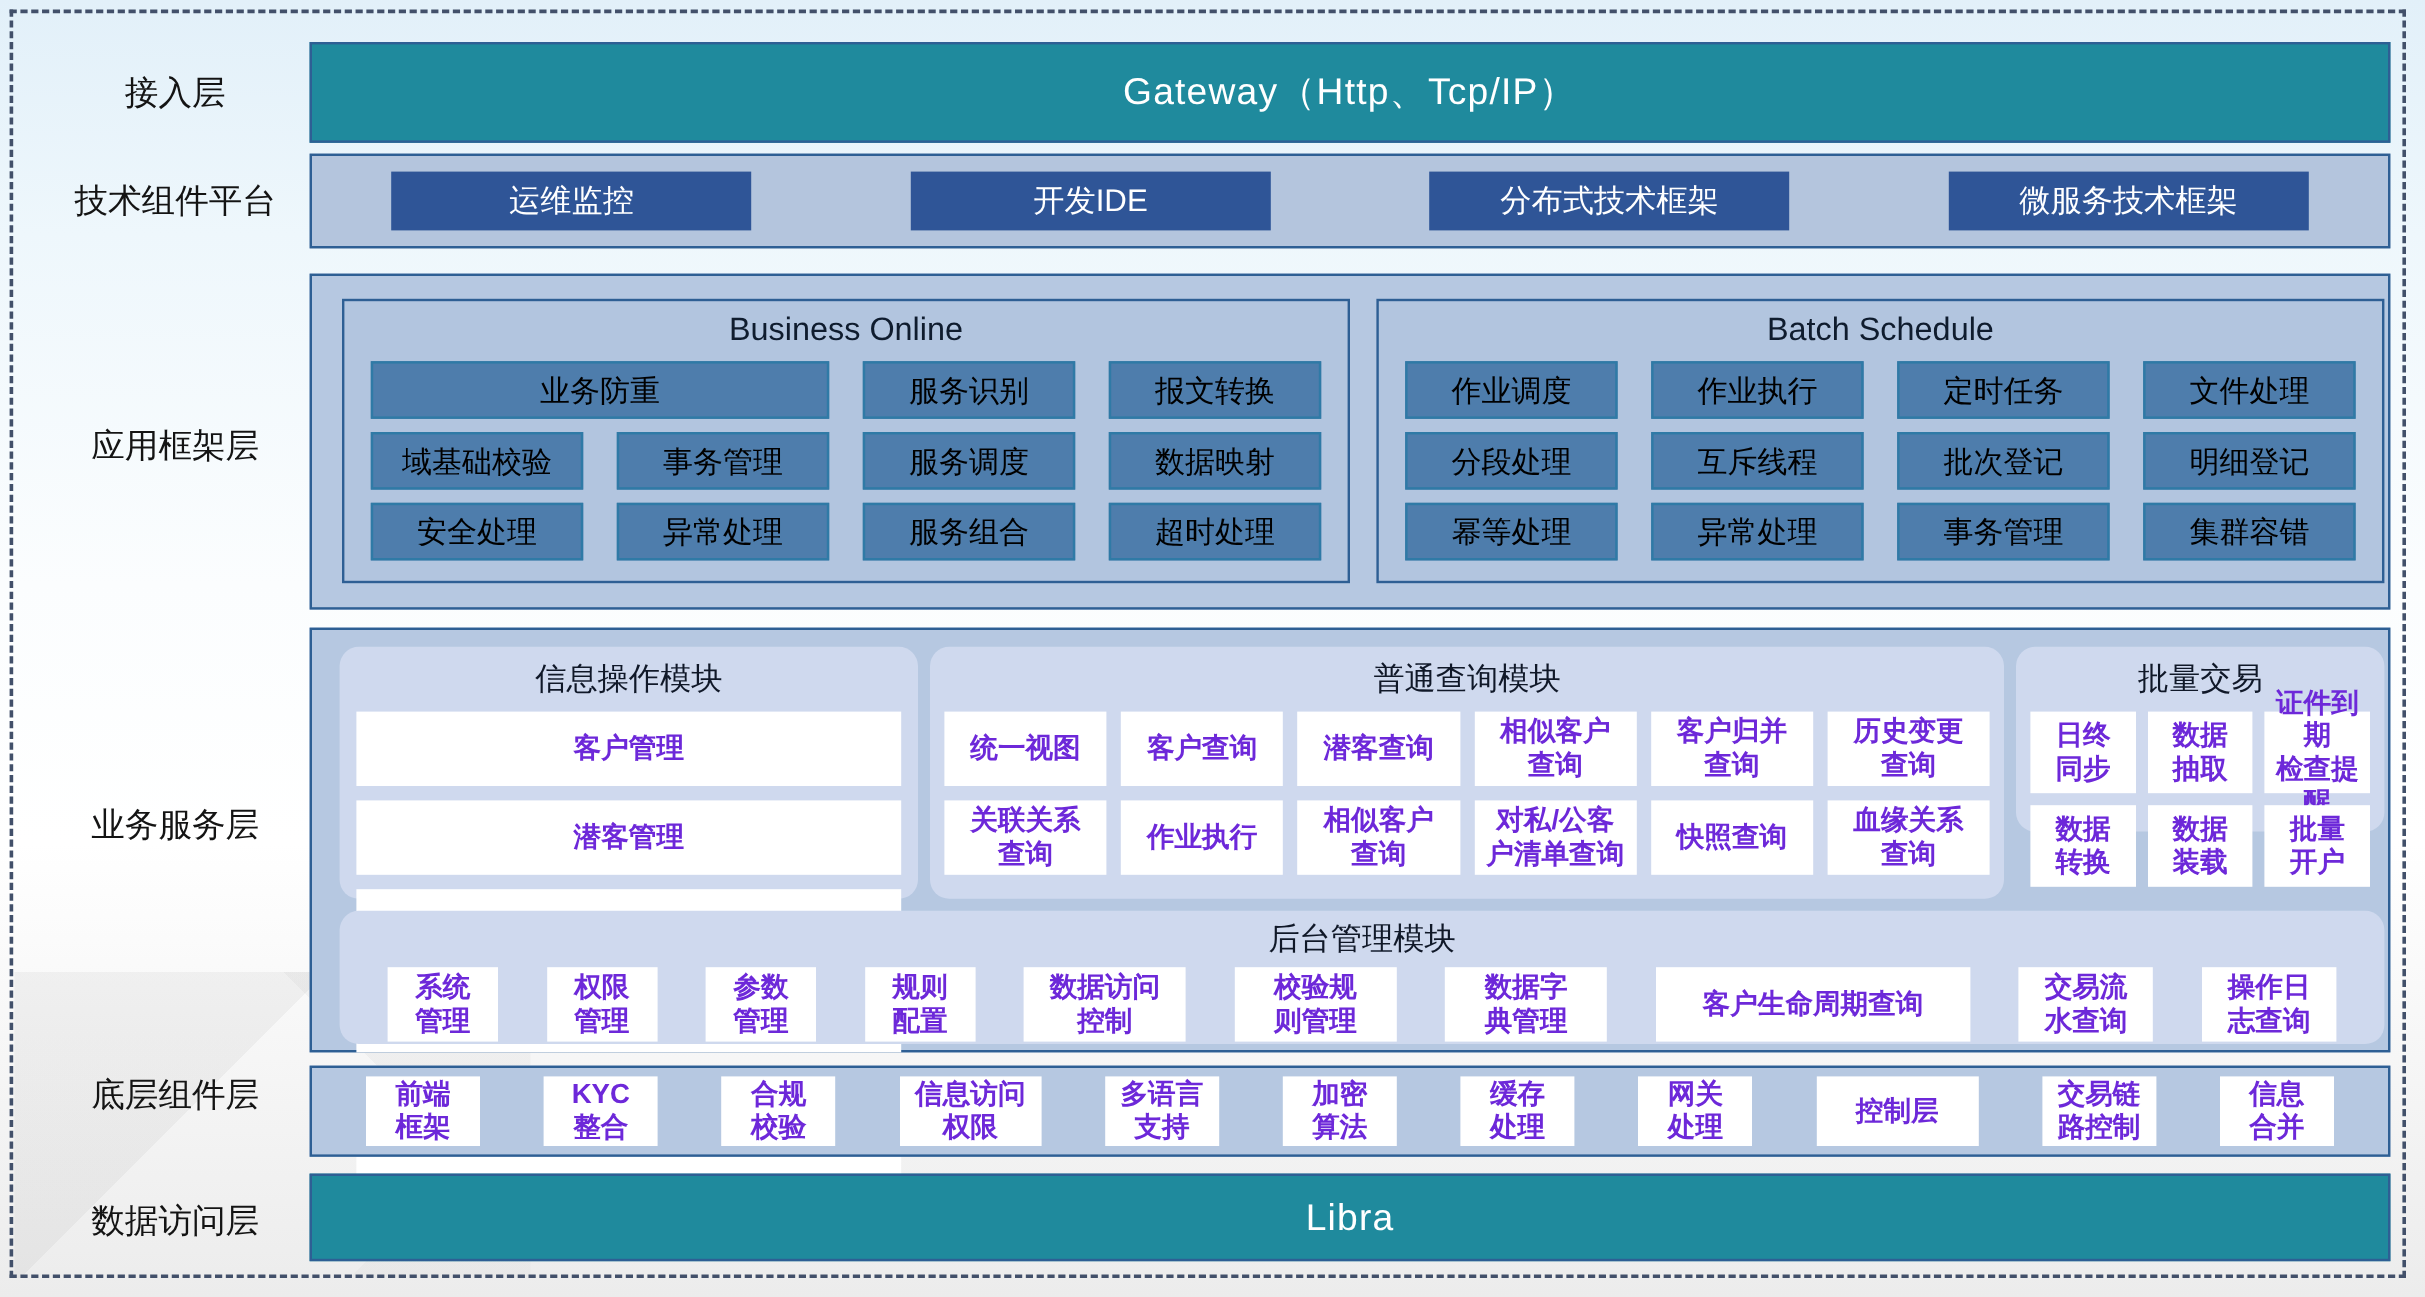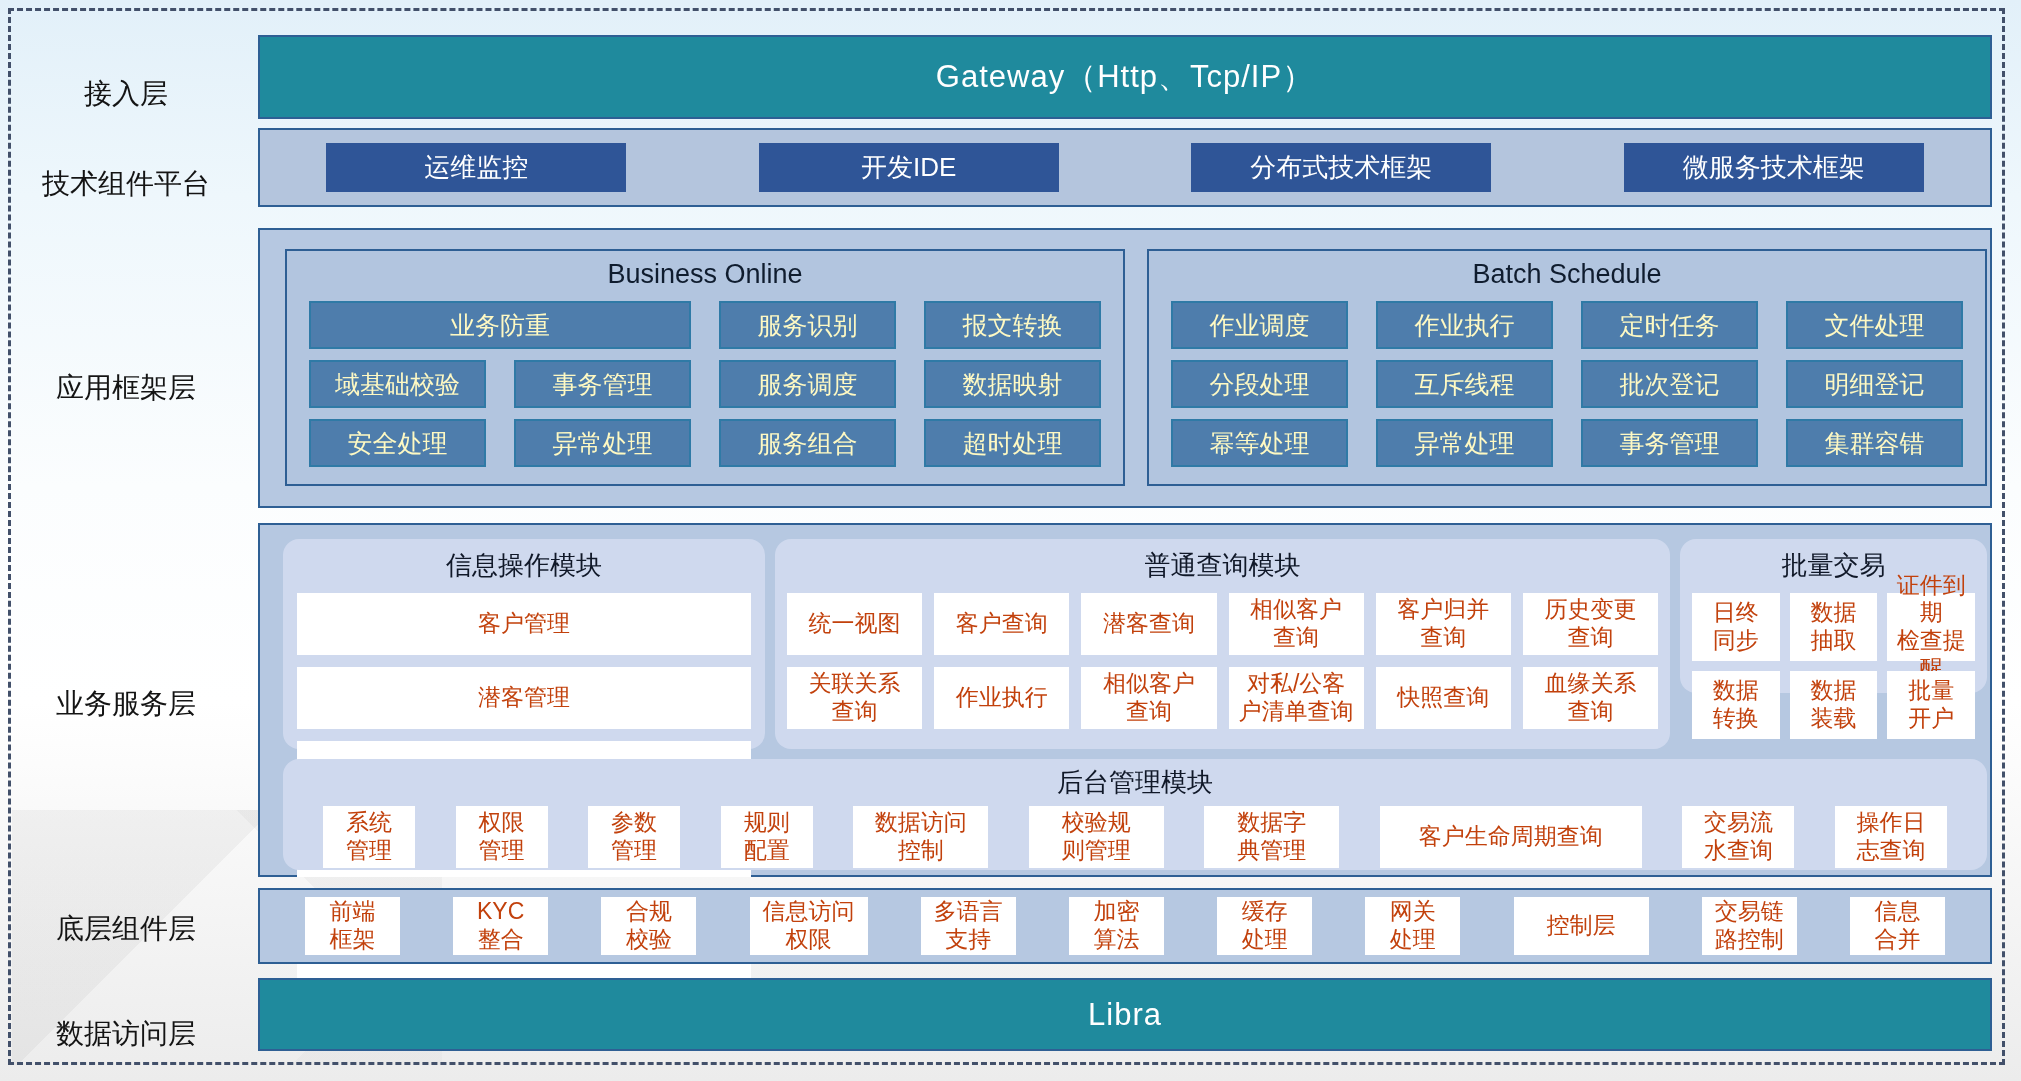--- a/index.html
+++ b/index.html
@@ -15,22 +15,22 @@
     border:3px dashed #42506a;box-sizing:border-box;pointer-events:none;
   }
   .texture{
     position:absolute;left:12px;top:810px;width:430px;height:255px;
     background:
       linear-gradient(135deg,rgba(150,150,150,0.10) 0 38%,transparent 38%),
       linear-gradient(225deg,rgba(140,140,140,0.07) 0 30%,transparent 30%),
       linear-gradient(315deg,rgba(160,160,160,0.06) 0 22%,transparent 22%);
   }
   .side-label{
-    position:absolute;left:4px;width:244px;height:36px;
-    text-align:center;font-size:28px;color:#141414;line-height:36px;margin-top:16px;
+    position:absolute;left:24px;width:244px;height:36px;
+    text-align:center;font-size:28px;color:#141414;line-height:36px;
   }
   .band{
     position:absolute;left:258px;width:1734px;box-sizing:border-box;
     border:2px solid #2e5f94;
   }
   .teal{
     background:#1f8a9d;color:#ffffff;font-size:31px;
     display:flex;align-items:center;justify-content:center;letter-spacing:1px;
   }
   .tech{
@@ -46,37 +46,38 @@
     background:#b2c5df;border:2px solid #2e5f94;
   }
   .panel-title{
     text-align:center;font-size:27px;color:#0f1c2e;padding:8px 0 9px;
   }
   .bgrid{
     display:grid;grid-template-columns:repeat(4,1fr);gap:11px 28px;padding:2px 22px 0;
   }
   .bchip{
     height:48px;background:#4e7dac;border:2px solid #2f7aa6;box-sizing:border-box;
-    color:#fef9c3;font-size:25px;display:flex;align-items:center;justify-content:center;
+    color:#000000;font-size:25px;display:flex;align-items:center;justify-content:center;
   }
   .span2{grid-column:span 2;}
   .module{
     position:absolute;background:#cfd9ee;border-radius:16px;box-sizing:border-box;
   }
   .module-title{
     text-align:center;font-size:26px;color:#101828;padding:9px 0 6px;
   }
   .wgrid{display:grid;gap:12px 22px;padding:4px 14px 0;}
   .cols3{grid-template-columns:repeat(1,1fr);}
   .cols6{grid-template-columns:repeat(6,1fr);gap:12px 12px;padding:4px 12px 0;}
   .cols3b{grid-template-columns:repeat(3,1fr);gap:10px 10px;padding:4px 12px 0;}
   .wchip{
-    background:#ffffff;color:#c2410c;font-size:23px;line-height:1.2;height:62px;
+    background:#ffffff;color:#6d28d9;font-size:23px;line-height:1.2;height:62px;
     display:flex;align-items:center;justify-content:center;text-align:center;
     white-space:pre-line;
+    font-weight:bold;
   }
   .cols3b .wchip{height:68px;}
   .admin-row{display:flex;justify-content:space-between;align-items:center;padding:0 40px;}
   .admin-row .wchip{width:92px;}
   .admin-row .w-m{width:135px;}
   .admin-row .w-sm{width:112px;}
   .admin-row .w-l{width:262px;}
   .base-row{display:flex;justify-content:space-between;align-items:center;padding:0 45px;}
   .base-row .wchip{width:95px;height:58px;}
   .base-row .w-m2{width:118px;}

